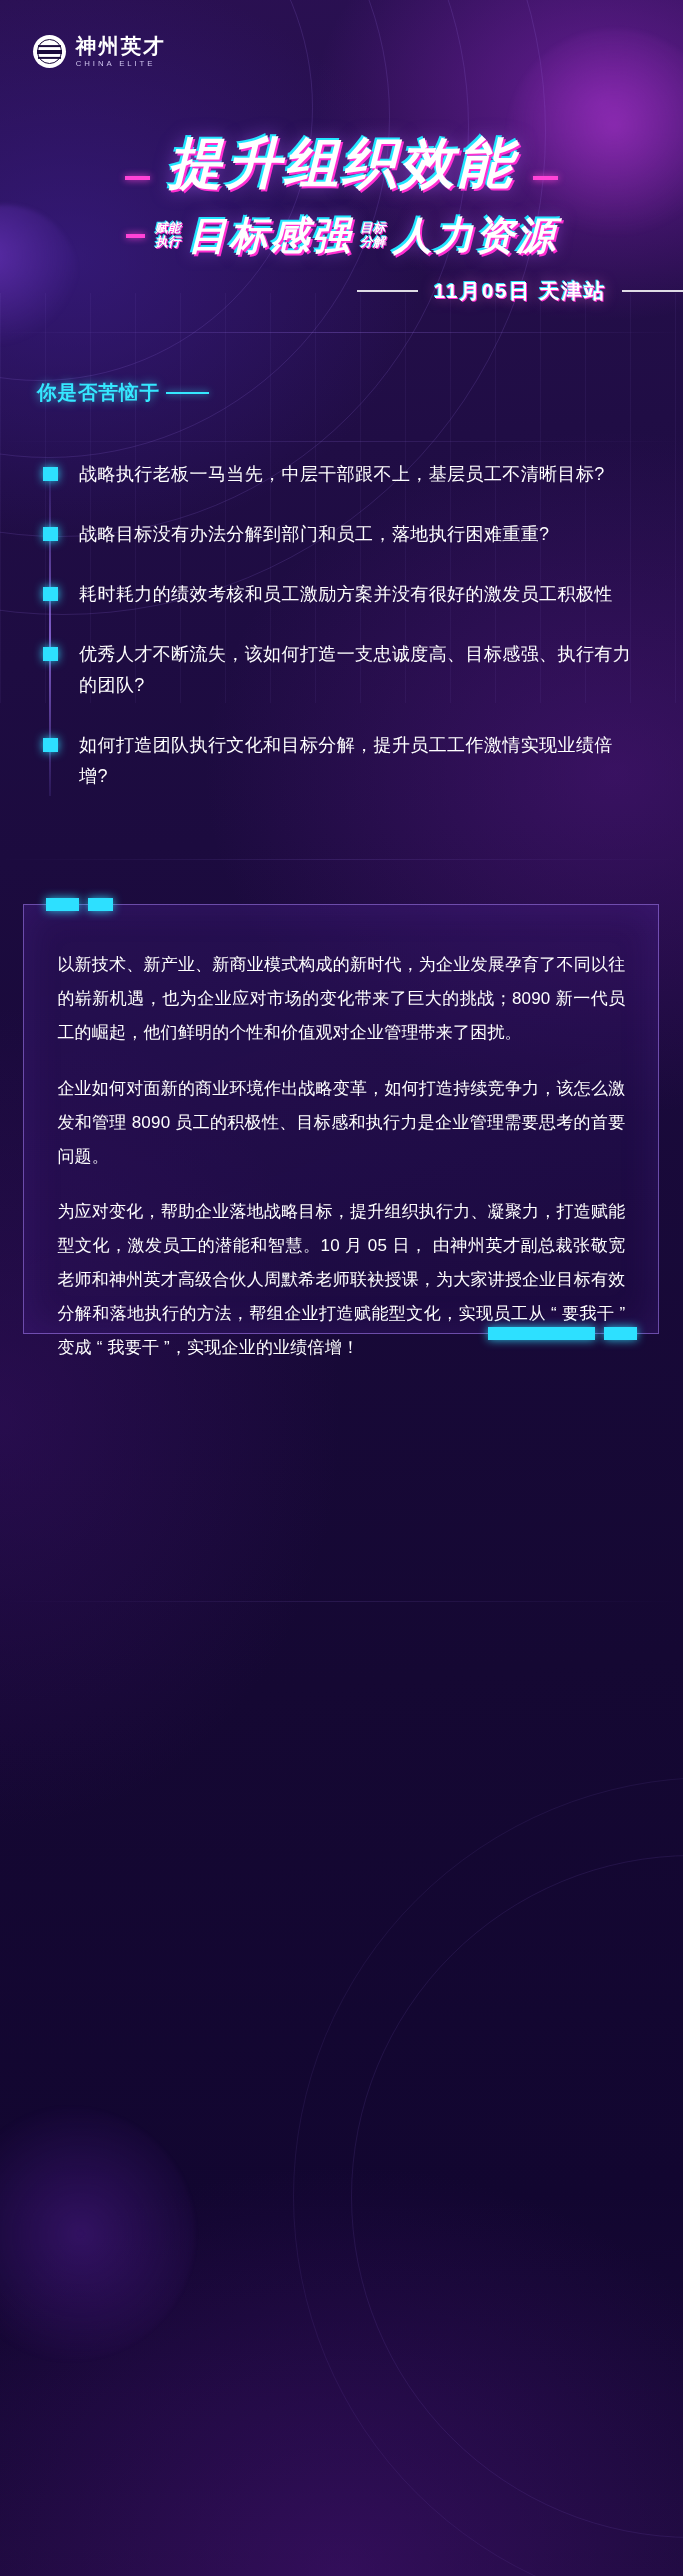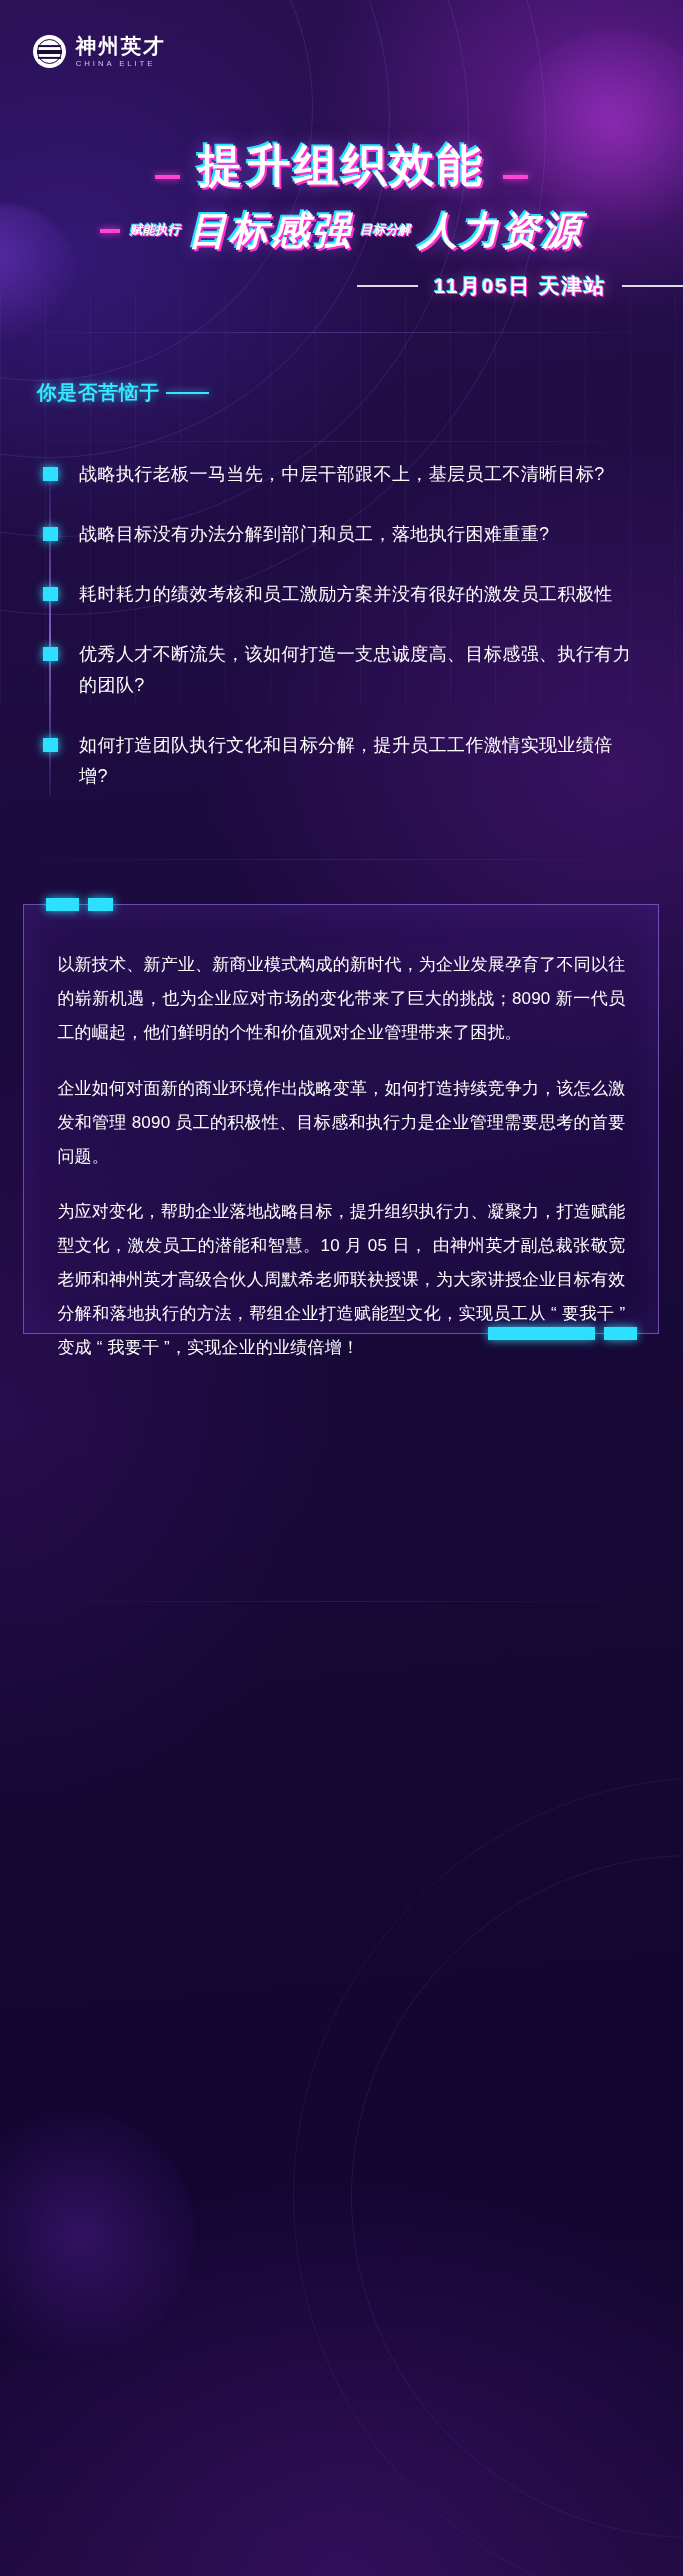--- a/index.html
+++ b/index.html
@@ -90,46 +90,47 @@
   
   .title-wrap {
     position: absolute;
     left: 0; top: 127px; width: 683px;
     text-align: center;
   }
   .title-line1 {
     position: relative;
     display: inline-block;
     color: #ffffff;
-    font-size: 45px;
+    font-size: 55px;
     font-weight: bold;
     letter-spacing: 2.9px;
+    font-style: italic;
     text-shadow:
       2px 2px 0 #ff2fd0,
       -2px -2px 0 #22e6ff,
       0 0 17.6px rgba(180,100,255,0.7);
-    margin-top: 9px;
   }
   .tick {
     display: inline-block;
     width: 25px; height: 3.9px;
     background: #ff43d6;
     vertical-align: middle;
     margin: 0 13.7px;
     box-shadow: 0 0 7.8px rgba(255,67,214,0.9);
   }
   .title-line2 {
     margin-top: 7.8px;
     display: flex;
     align-items: center;
     justify-content: center;
     gap: 7.8px;
   }
   .mini-badge {
     display: inline-flex;
+    flex-direction: column;
     align-items: center;
     justify-content: center;
     color: #ffffff;
     font-size: 12.7px;
     font-weight: bold;
     line-height: 1.1;
     font-style: italic;
     text-shadow: 1px 1px 0 #ff2fd0, -1px -1px 0 #22e6ff;
   }
   .big2 {

